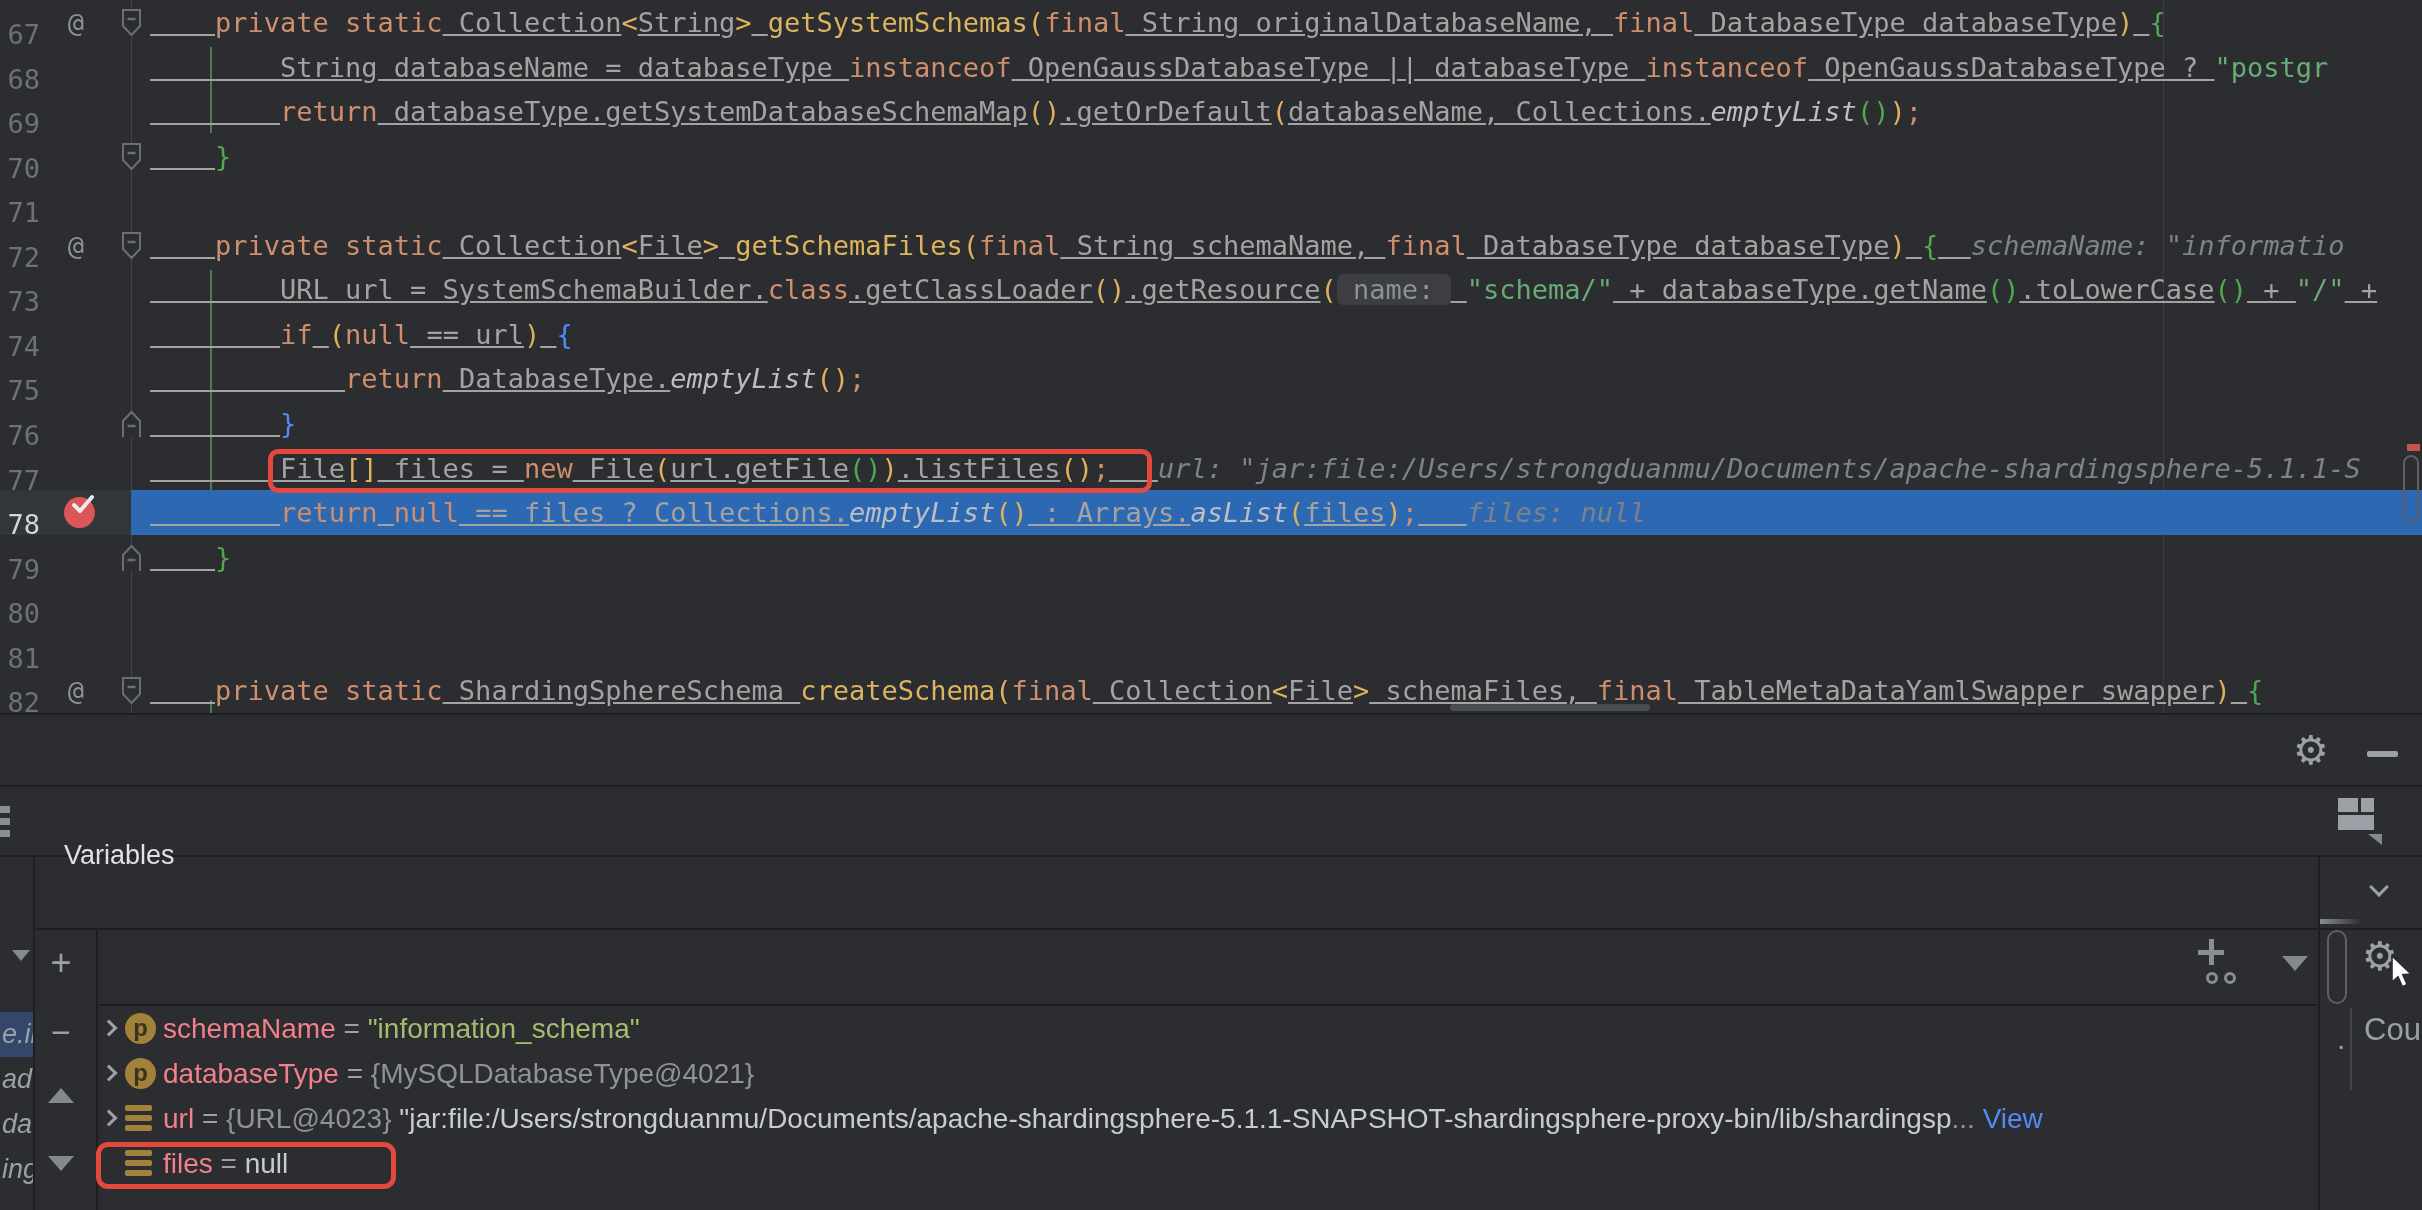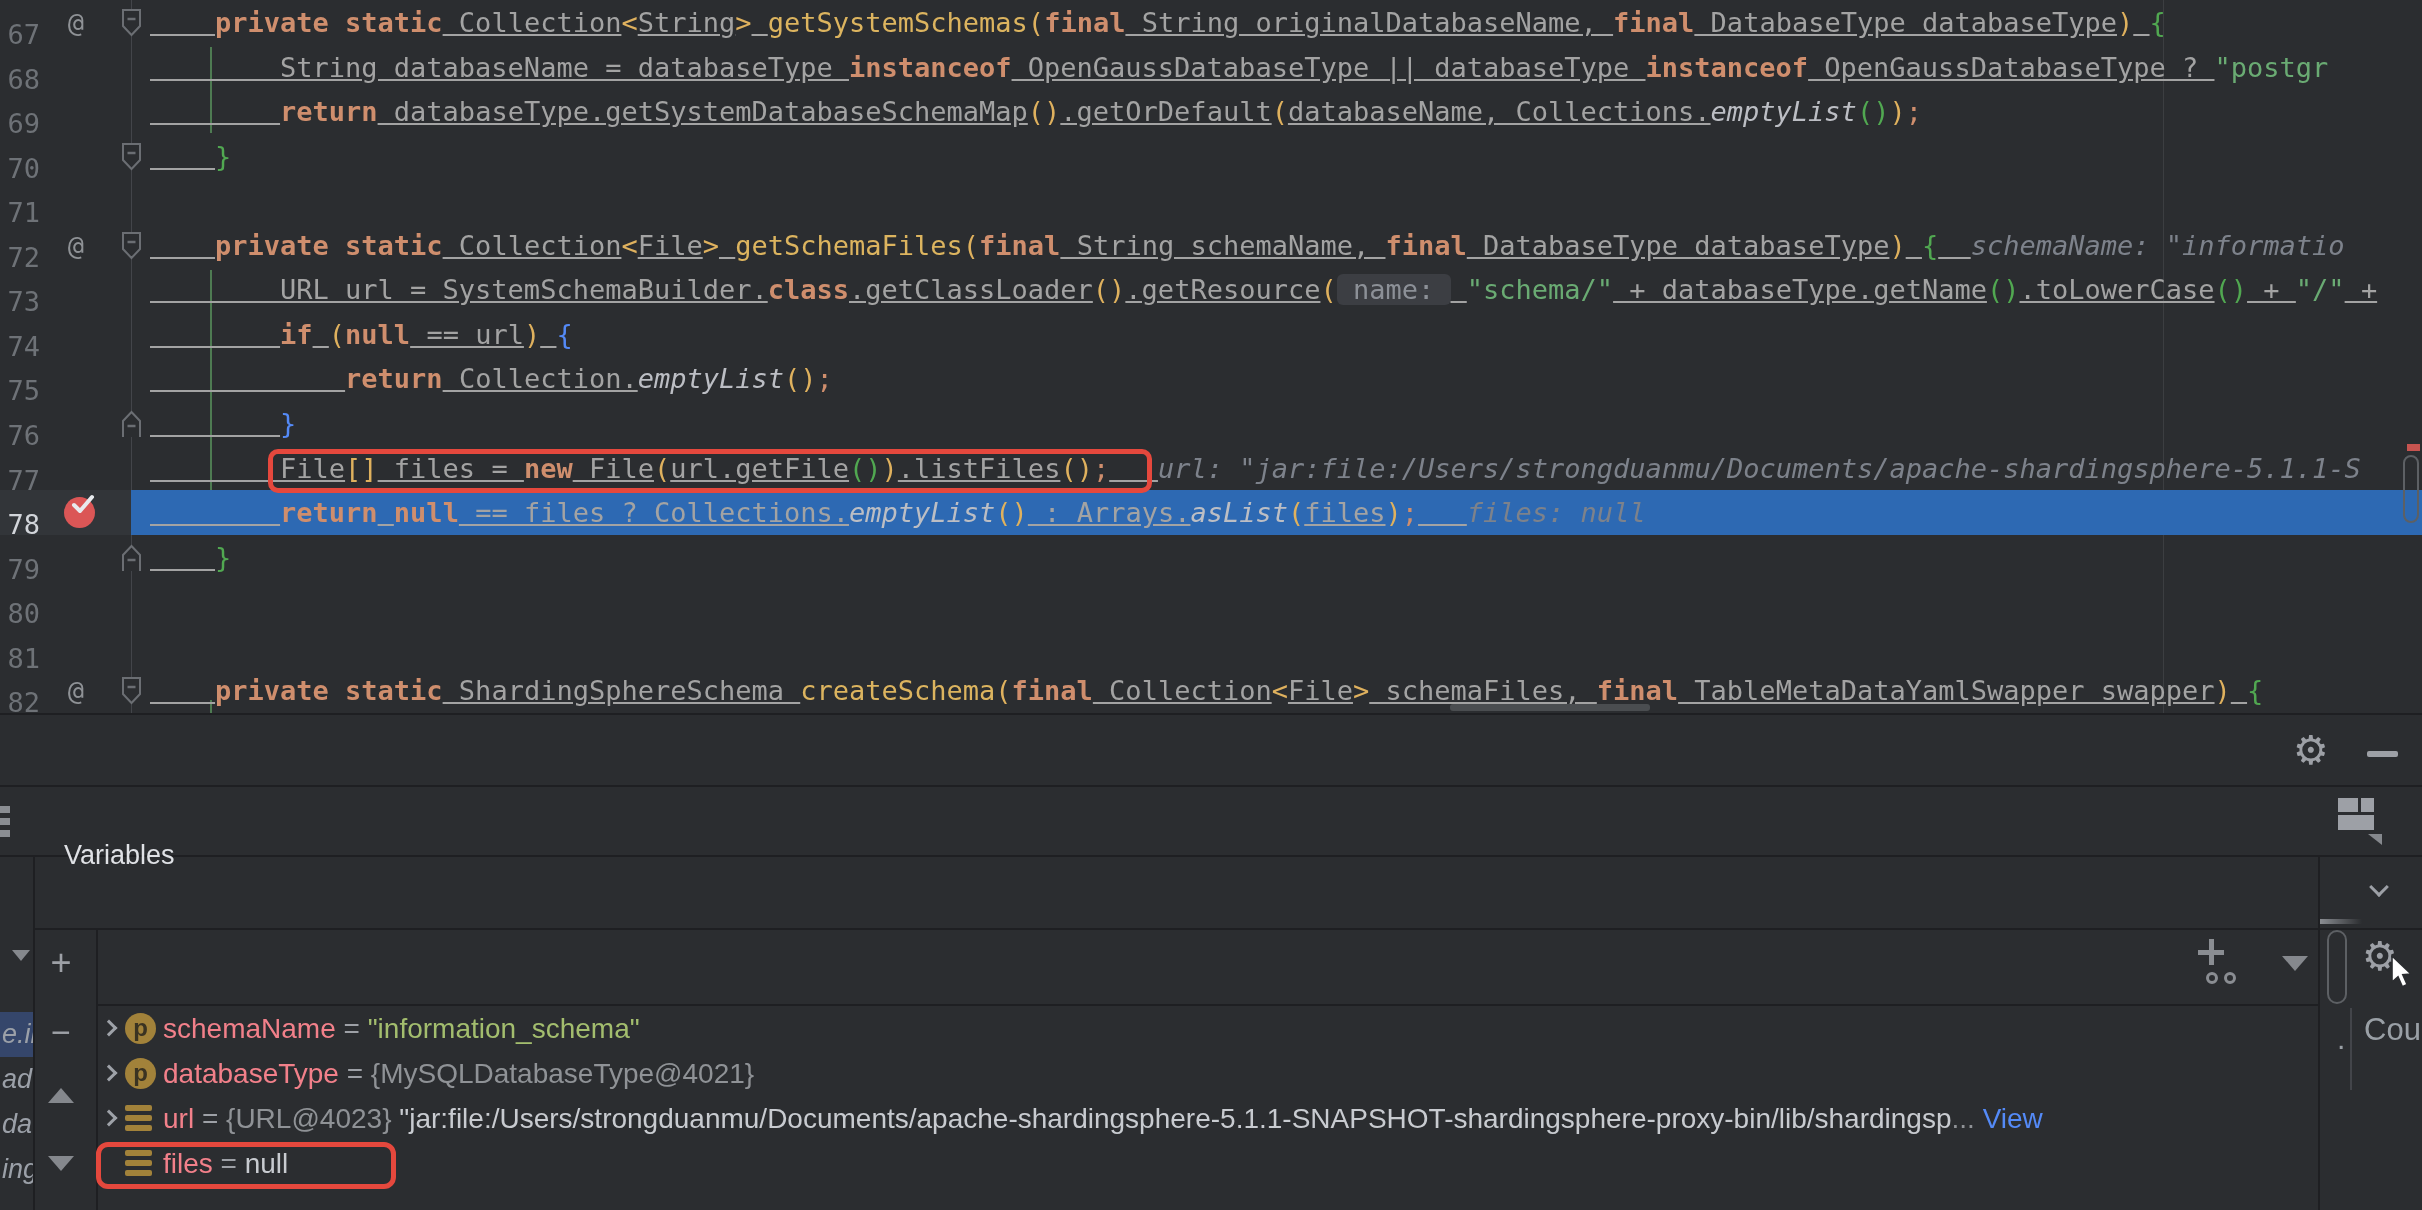--- a/index.html
+++ b/index.html
@@ -16,21 +16,21 @@
           text-align:right; color:#6e7277; font-family:"DejaVu Sans Mono", monospace; font-size:27px; }
   .lnum.cur { color:#d2d5da; }
   .atmark { position:absolute; left:60px; top:0; width:32px; height:45px; line-height:45px;
             color:#8f9296; font-family:"DejaVu Sans Mono", monospace; font-size:27px; text-align:center; }
   .fold { position:absolute; left:118px; top:8px; }
   .bp { position:absolute; left:64px; top:7px; width:31px; height:31px; border-radius:50%;
         background:#db5656; }
   .bp svg { position:absolute; left:6px; top:-4px; }
   .curline-gutter { position:absolute; left:0; width:131px; height:45px; background:#323539; }
   .curline-bg { position:absolute; left:131px; width:2291px; height:45px; background:#2d69b3; }
-  .kw   { color:#cf8e6d;font-weight:bold; }
+  .kw   { color:#cf8e6d; }
   .pl   { color:#a3a3a3;text-decoration:underline; }
   .str  { color:#6aab73; }
   .decl { color:#dcb45f; }
   .ann  { color:#b5ae5a; }
   .it   { color:#bcbec4; font-style:italic; }
   .br1  { color:#dfb15e; }
   .br2  { color:#51a851; }
   .br3  { color:#548af7; }
   .semi { color:#cf8e6d; }
   .hint { color:#7d828b; font-style:italic; }
@@ -175,21 +175,21 @@
         <div class="row" style="top: 267.36px;">
           <div class="lnum">73</div>
           <div class="code"><span class="pl">        URL url = SystemSchemaBuilder.</span><span class="kw">class</span><span class="pl">.getClassLoader</span><span class="br1">()</span><span class="pl">.getResource</span><span class="br1">(</span><span class="chip"> name: </span><span class="pl"> </span><span class="str">"schema/"</span><span class="pl"> + databaseType.getName</span><span class="br2">()</span><span class="pl">.toLowerCase</span><span class="br2">()</span><span class="pl"> + </span><span class="str">"/"</span><span class="pl"> +</span></div>
         </div>
         <div class="row" style="top: 311.92px;">
           <div class="lnum">74</div>
           <div class="code"><span class="pl">        </span><span class="kw">if</span><span class="pl"> </span><span class="br1">(</span><span class="kw">null</span><span class="pl"> == url</span><span class="br1">)</span><span class="pl"> </span><span class="br3">{</span></div>
         </div>
         <div class="row" style="top: 356.48px;">
           <div class="lnum">75</div>
-          <div class="code"><span class="pl">            </span><span class="kw">return</span><span class="pl"> Collection.</span><span class="it">emptyList</span><span class="br1">()</span><span class="semi">;</span></div>
+          <div class="code"><span class="pl">            </span><span class="kw">return</span><span class="pl"> DatabaseType.</span><span class="it">emptyList</span><span class="br1">()</span><span class="semi">;</span></div>
         </div>
         <div class="row" style="top: 401.04px;">
           <div class="lnum">76</div>
           <div class="fold"><svg width="27" height="30">
               <path d="M5 28 V12 L13.5 3 L22 12 V28" fill="#2b2d30" stroke="#6b6e73" stroke-width="2"></path>
               <line x1="9.5" y1="17" x2="17.5" y2="17" stroke="#6b6e73" stroke-width="2.5"></line>
             </svg></div>
           <div class="code"><span class="pl">        </span><span class="br3">}</span></div>
         </div>
         <div class="row" style="top: 445.6px;">

